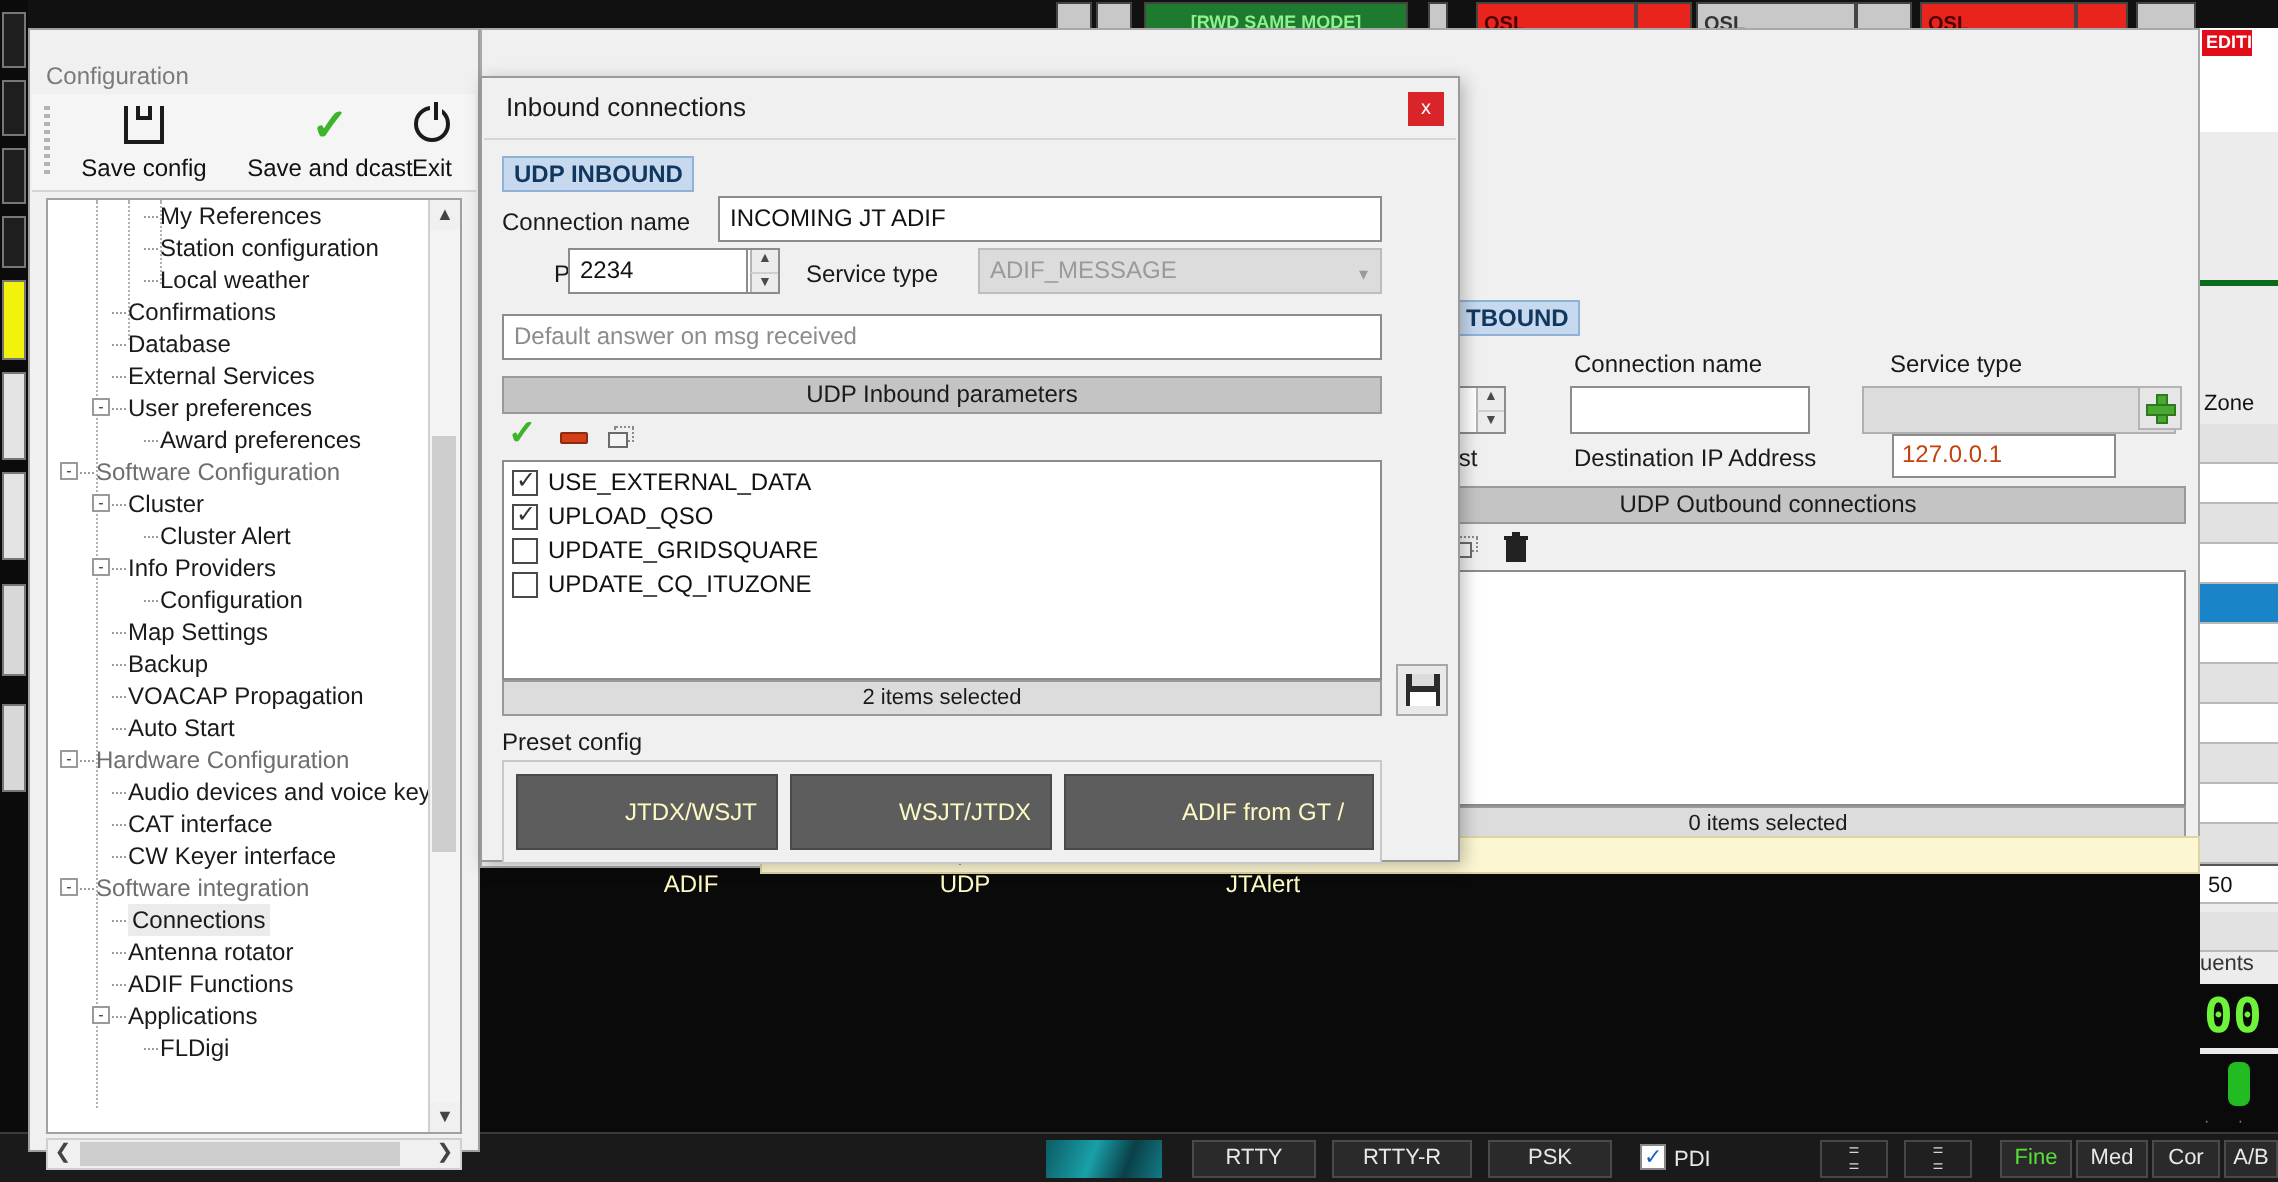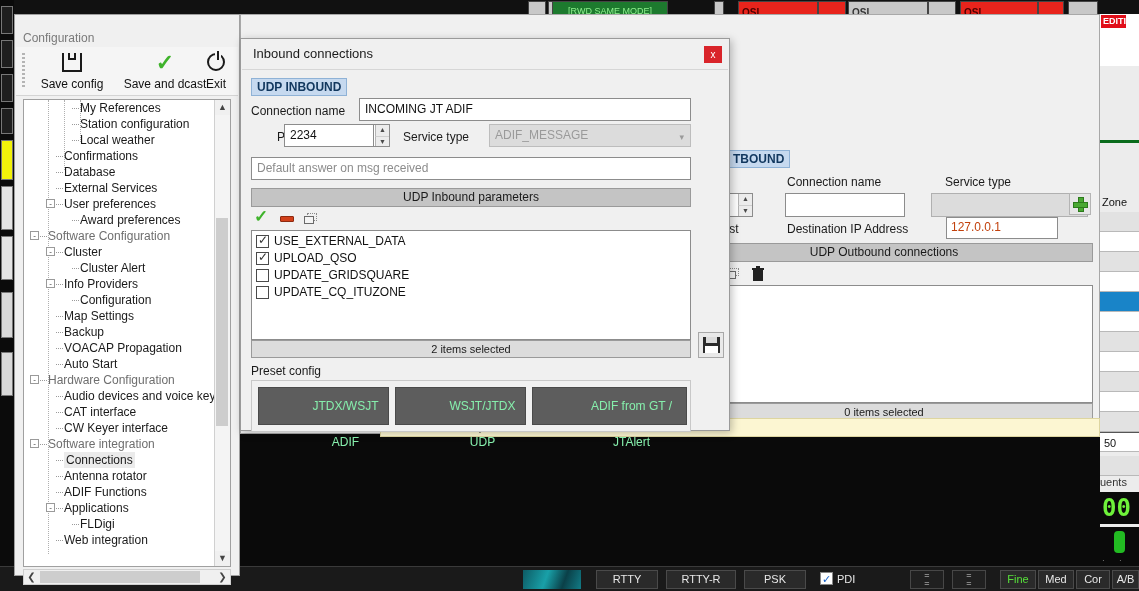--- a/index.html
+++ b/index.html
@@ -165,33 +165,33 @@
   .chk-row .cb { position: absolute; left: 4px; top: 2px; width: 13px; height: 13px; background: #fff;
                  border: 1px solid #4a4a4a; box-sizing: border-box; }
   .chk-row .cb.on:after { content: "\2713"; position: absolute; left: 1px; top: -4px; font-size: 12px; color: #333; }
   .savebtn { position: absolute; width: 26px; height: 26px; background: #e9e9e9; border: 1px solid #a8a8a8;
              box-sizing: border-box; }
   .savebtn .fd { position: absolute; left: 4px; top: 4px; width: 17px; height: 16px; background: #2b2b2b; }
   .savebtn .fd:before { content:""; position:absolute; left:3px; top:0; width:11px; height:6px; background:#dcdcdc; }
   .savebtn .fd:after { content:""; position:absolute; left:2px; bottom:0; width:13px; height:7px; background:#fff; }
   .preset-box { position: absolute; background: #f0f0f0; border: 1px solid #c8c8c8; box-sizing: border-box; }
   .pbtn { position: absolute; top: 6px; height: 38px; background: #5d5d5d; border: 1px solid #4a4a4a;
-          box-sizing: border-box; color: #86efac; font-size: 12px; text-align: center; line-height: 36px; padding-left: 44px; }
+          box-sizing: border-box; color: #fef9c3; font-size: 12px; text-align: center; line-height: 36px; padding-left: 44px; }
 </style>
 </head>
 <body>
 
 <div id="root">
 
   <div class="bg-app">
 
     <div class="bg-topstrip">
       <div class="seg seg-gray" style="left:528px;width:18px;"></div>
       <div class="seg seg-gray" style="left:548px;width:18px;"></div>
-      <div class="seg seg-green" style="left:552px;width:116px;">[RWD SAME MODE]</div>
+      <div class="seg seg-green" style="left:572px;width:132px;font-weight:bold;">[RWD SAME MODE]</div>
       <div class="seg seg-gray" style="left:714px;width:10px;"></div>
       <div class="seg seg-red" style="left:738px;width:80px;"><span class="seg-lbl">QSL</span></div>
       <div class="seg seg-red" style="left:818px;width:28px;"></div>
       <div class="seg seg-gray" style="left:848px;width:80px;"><span class="seg-lbl-d">QSL</span></div>
       <div class="seg seg-gray" style="left:928px;width:28px;"></div>
       <div class="seg seg-red" style="left:960px;width:78px;"><span class="seg-lbl">QSL</span></div>
       <div class="seg seg-red" style="left:1038px;width:26px;"></div>
       <div class="seg seg-gray" style="left:1068px;width:30px;"></div>
     </div>
 
@@ -423,24 +423,20 @@
           </div>
           <div class="tnode">
             <span class="exp" style="left: 22px;">-</span>
             <span class="dash" style="left: 32px;"></span>
             <span style="position: absolute; left: 40px; top: 0px;">Applications</span>
           </div>
           <div class="tnode">
             <span class="dash" style="left: 48px;"></span>
             <span style="position: absolute; left: 56px; top: 0px;">FLDigi</span>
           </div>
-          <div class="tnode">
-            <span class="dash" style="left: 32px;"></span>
-            <span style="position: absolute; left: 40px; top: 0px;">Web integration</span>
-          </div>
         </div>
       <div class="tv-scroll">
         <div class="arrow" style="top:0;">▲</div>
         <div class="thumb" style="top:118px;height:208px;"></div>
         <div class="arrow" style="bottom:0;">▼</div>
       </div>
     </div>
 
     <div class="hscroll">
       <div class="ar" style="left:0;">❮</div>

